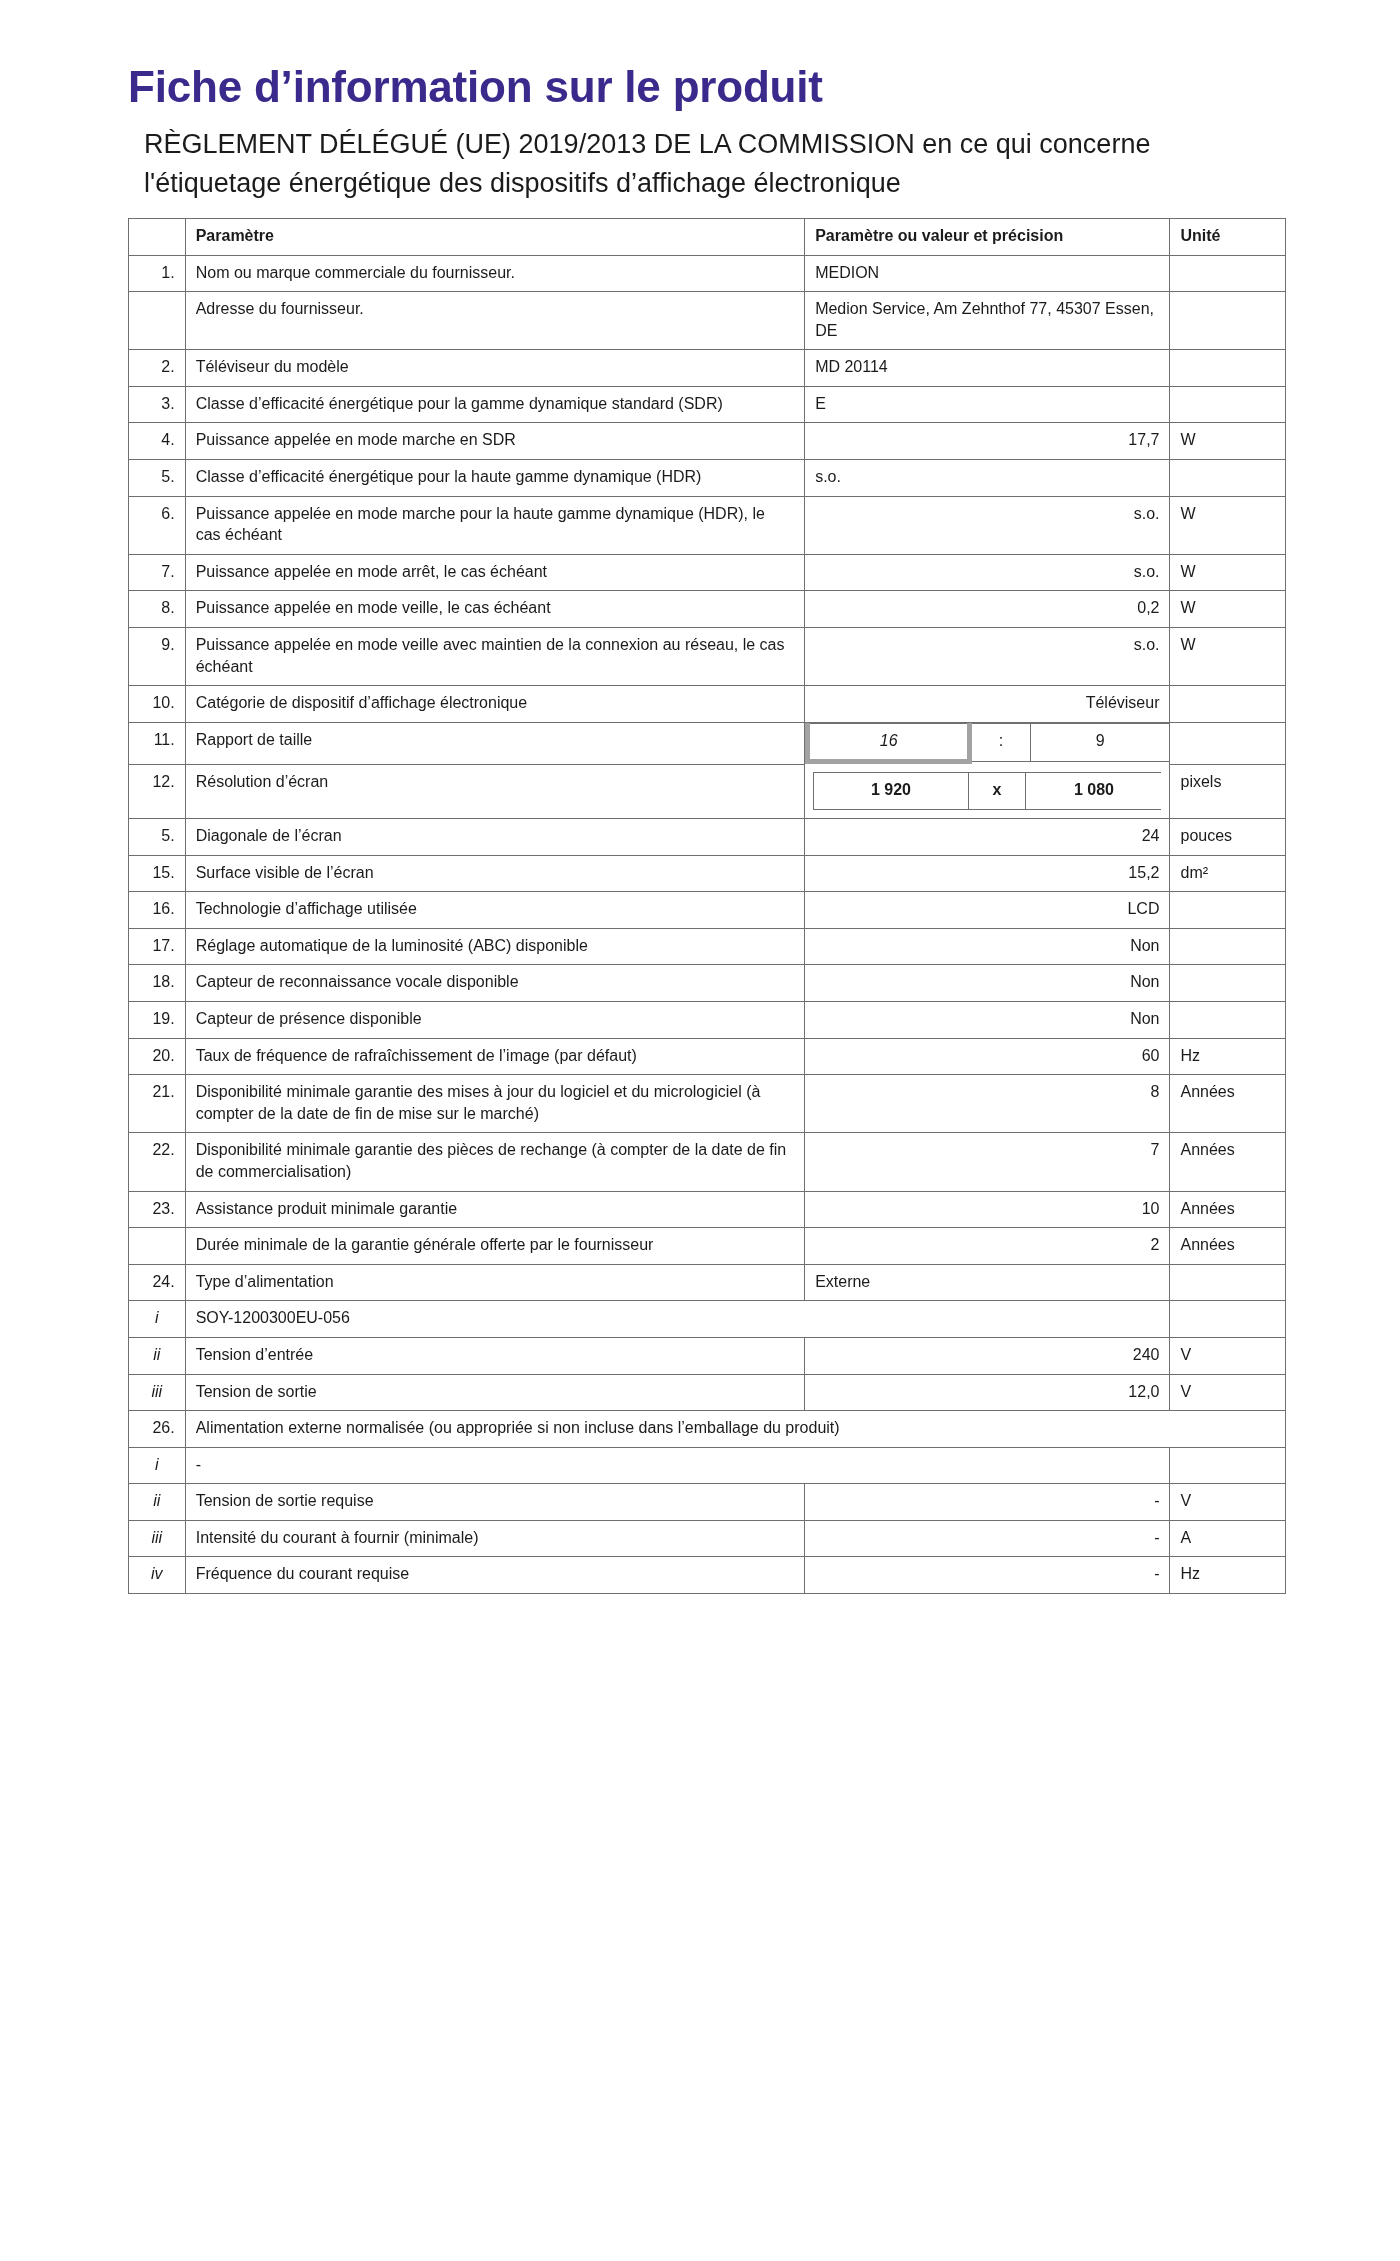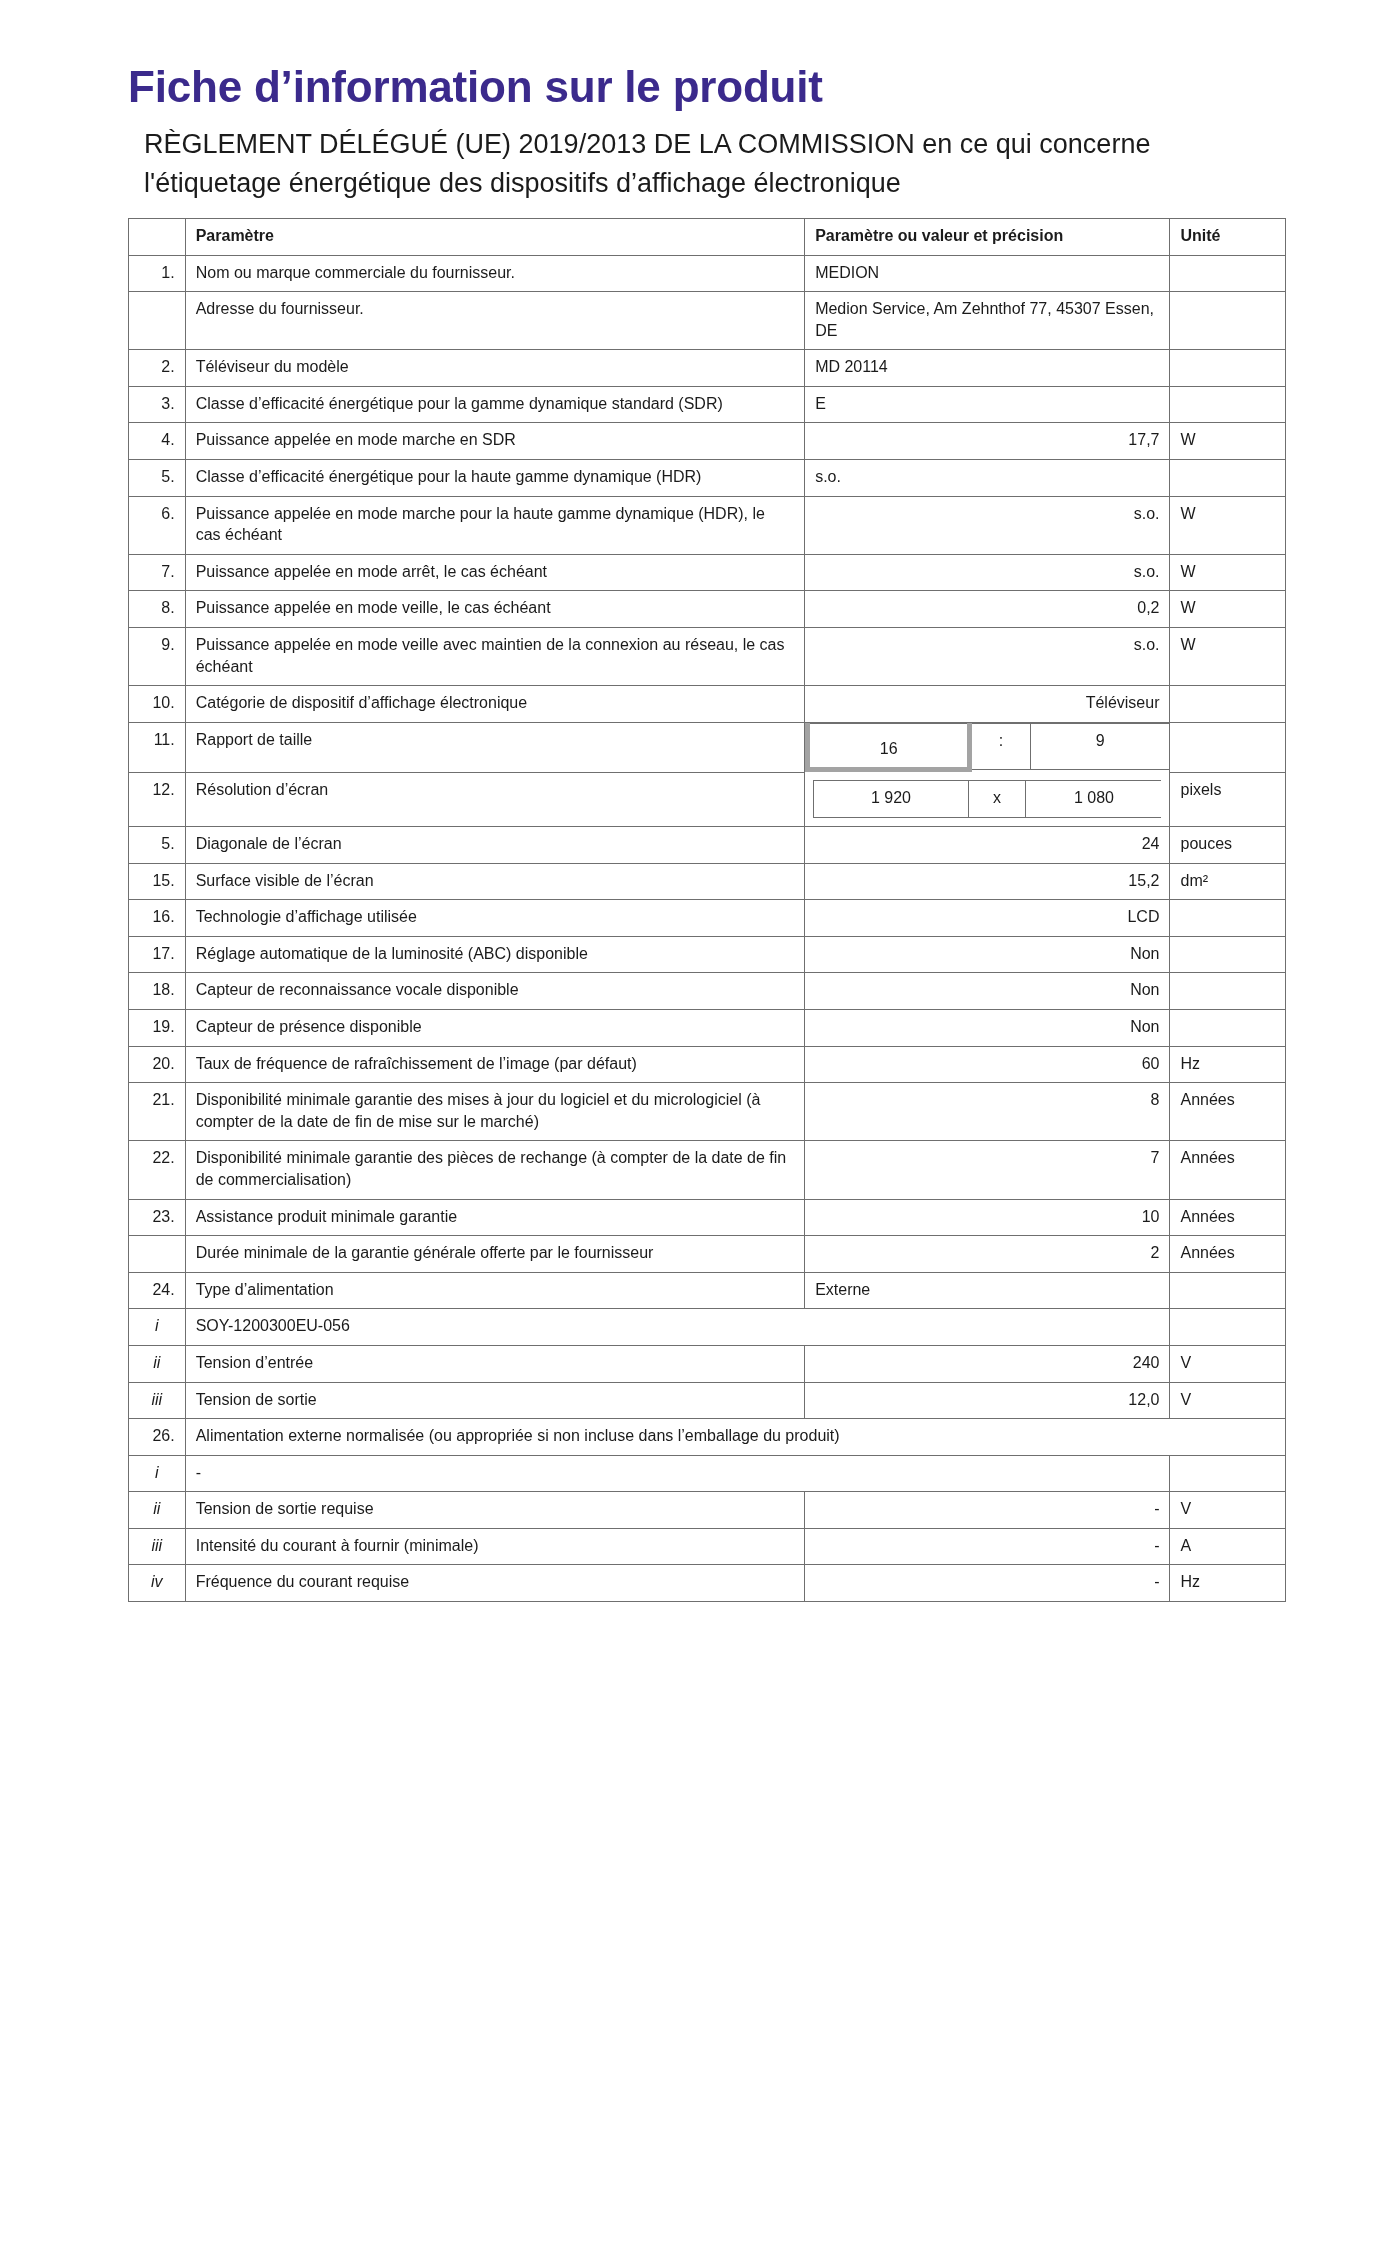--- a/index.html
+++ b/index.html
@@ -149,34 +149,34 @@
         <td></td>
       </tr>
 
       <tr>
         <td class="col-num">11.</td>
         <td>Rapport de taille</td>
         <td style="padding:0;border:0;">
           <table style="border-collapse:collapse;width:100%;table-layout:fixed;">
             <tbody>
                 <tr>
-              <td style="border:5px solid #a3a3a3;border-top:1px solid #6f6f6f;width:45%;text-align:center;padding:14px 8px 8px 8px;">16</td>
+              <td style="border:5px solid #a3a3a3;border-top:1px solid #6f6f6f;width:45%;text-align:center;padding:6px 8px 8px 8px;font-style:italic;">16</td>
               <td style="border:1px solid #6f6f6f;width:16%;text-align:center;padding:6px 4px 8px 4px;">:</td>
               <td style="border:1px solid #6f6f6f;border-right:0;width:39%;text-align:center;padding:6px 8px 8px 8px;">9</td>
             </tr>
           </tbody>
             </table>
         </td>
         <td></td>
       </tr>
 
       <tr>
         <td class="col-num">12.</td>
         <td>Résolution d’écran</td>
-        <td style="padding:8px;border:0;">
+        <td style="padding:8px;border:0;font-weight:bold;">
           <table style="border-collapse:collapse;width:100%;table-layout:fixed;">
             <tbody>
                 <tr>
               <td style="border:1px solid #6f6f6f;width:45%;text-align:center;padding:6px 8px 8px 8px;">1 920</td>
               <td style="border:1px solid #6f6f6f;width:16%;text-align:center;padding:6px 4px 8px 4px;">x</td>
               <td style="border:1px solid #6f6f6f;border-right:0;width:39%;text-align:center;padding:6px 8px 8px 8px;">1 080</td>
             </tr>
           </tbody>
             </table>
         </td>

